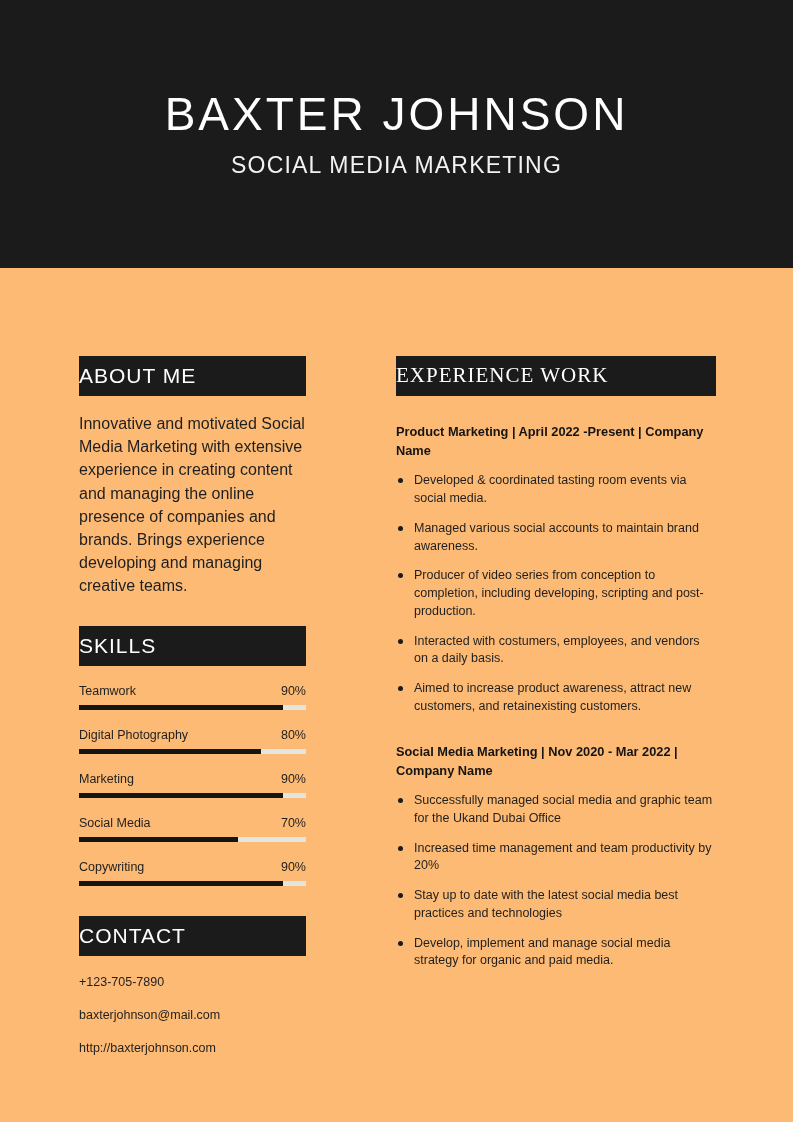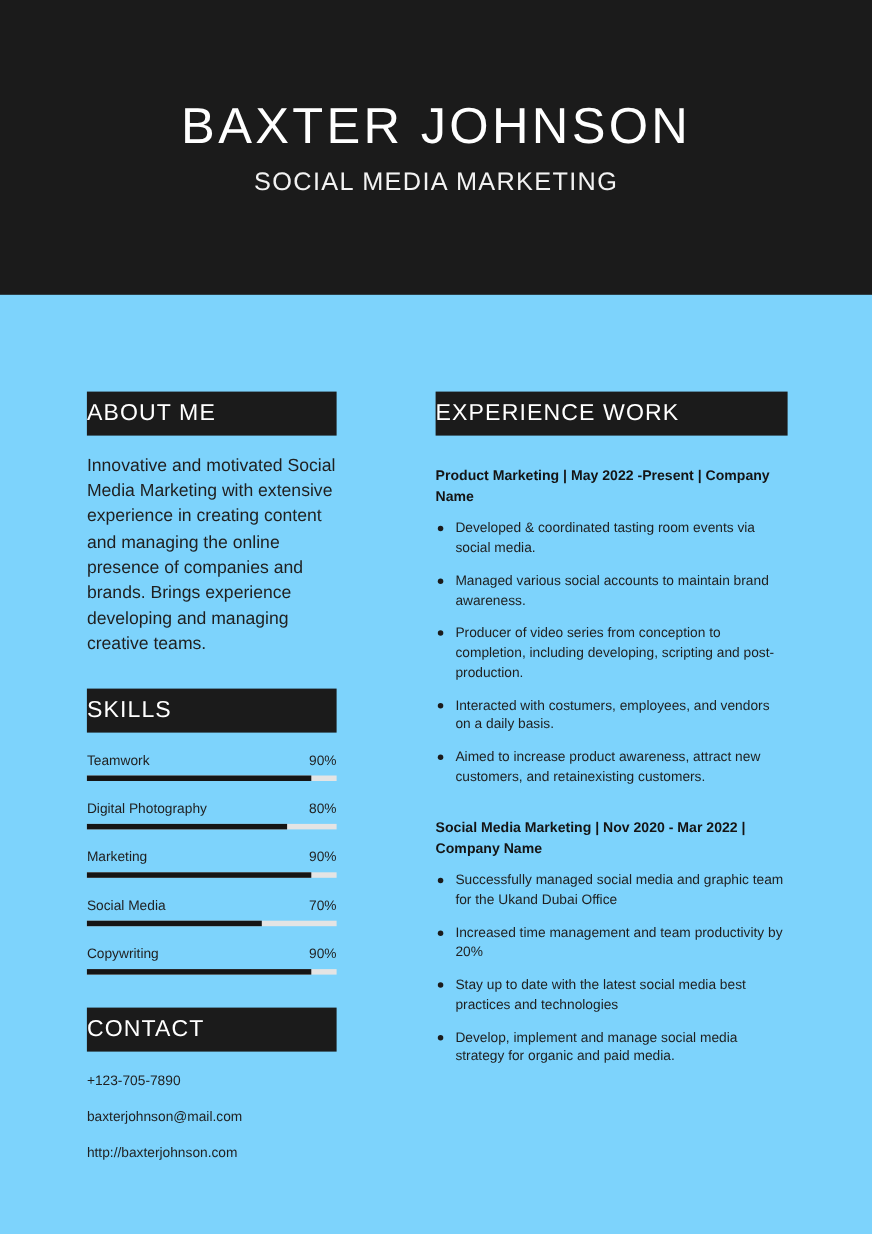--- a/index.html
+++ b/index.html
@@ -11,21 +11,21 @@
     height: 1122px;
     background: #ffffff;
     font-family: "Liberation Sans", sans-serif;
     color: #1a1a1a;
     overflow: hidden;
   }
   .page {
     position: relative;
     width: 793px;
     height: 1122px;
-    background: #7dd3fc;
+    background: #fdba74;
   }
 
   
   .header {
     position: absolute;
     left: 0;
     top: 0;
     width: 793px;
     height: 268px;
     background: #1b1b1b;
@@ -77,20 +77,21 @@
   .bar {
     background: #1b1b1b;
     color: #ffffff;
     font-size: 21px;
     letter-spacing: 1px;
     padding: 8px 0 9px 0;
     line-height: 1.1;
   }
   .bar.wide {
     width: 320px;
+    font-family: Liberation Serif, serif;
   }
 
   
   .about-text {
     font-size: 16px;
     line-height: 1.45;
     color: #1f1f1f;
     margin-top: 16px;
     margin-bottom: 0;
   }
@@ -256,21 +257,21 @@
         <div class="contact-item">baxterjohnson@mail.com</div>
         <div class="contact-item">http://baxterjohnson.com</div>
       </div>
 
     </div>
 
     <div class="col-right">
       <div class="bar wide">EXPERIENCE WORK</div>
 
       <div class="job">
-        <div class="job-title">Product Marketing | May 2022 -Present | Company Name</div>
+        <div class="job-title">Product Marketing | April 2022 -Present | Company Name</div>
         <ul class="bullets">
           <li class="bullet">Developed &amp; coordinated tasting room events via social media.</li>
           <li class="bullet">Managed various social accounts to maintain brand awareness.</li>
           <li class="bullet">Producer of video series from conception to completion, including developing, scripting and post-production.</li>
           <li class="bullet">Interacted with costumers, employees, and vendors on a daily basis.</li>
           <li class="bullet">Aimed to increase product awareness, attract new customers, and retainexisting customers.</li>
         </ul>
       </div>
 
       <div class="job">

